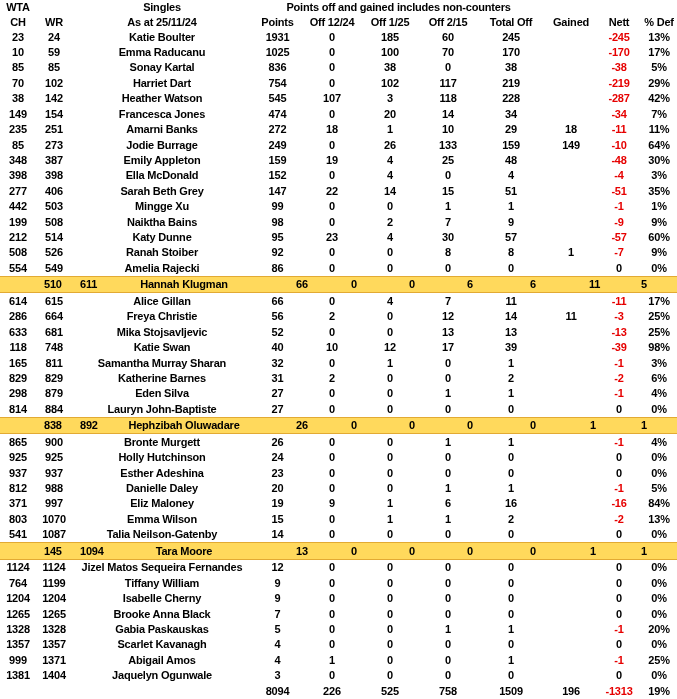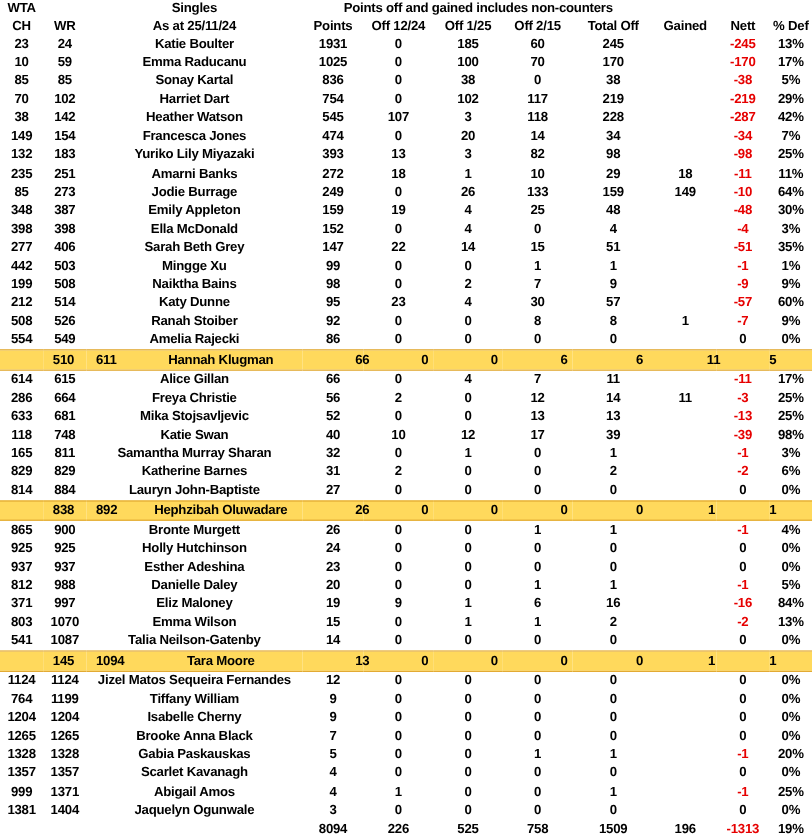--- a/index.html
+++ b/index.html
@@ -155,33 +155,20 @@
         <td>474</td>
         <td>0</td>
         <td>20</td>
         <td>14</td>
         <td>34</td>
         <td></td>
         <td class="neg">-34</td>
         <td>7%</td>
       </tr>
       <tr>
-        <td>132</td>
-        <td>183</td>
-        <td>Yuriko Lily Miyazaki</td>
-        <td>393</td>
-        <td>13</td>
-        <td>3</td>
-        <td>82</td>
-        <td>98</td>
-        <td></td>
-        <td class="neg">-98</td>
-        <td>25%</td>
-      </tr>
-      <tr>
         <td>235</td>
         <td>251</td>
         <td>Amarni Banks</td>
         <td>272</td>
         <td>18</td>
         <td>1</td>
         <td>10</td>
         <td>29</td>
         <td>18</td>
         <td class="neg">-11</td>
@@ -389,20 +376,33 @@
         <td>31</td>
         <td>2</td>
         <td>0</td>
         <td>0</td>
         <td>2</td>
         <td></td>
         <td class="neg">-2</td>
         <td>6%</td>
       </tr>
       <tr>
+        <td>298</td>
+        <td>879</td>
+        <td>Eden Silva</td>
+        <td>27</td>
+        <td>0</td>
+        <td>0</td>
+        <td>1</td>
+        <td>1</td>
+        <td></td>
+        <td class="neg">-1</td>
+        <td>4%</td>
+      </tr>
+      <tr>
         <td>814</td>
         <td>884</td>
         <td>Lauryn John-Baptiste</td>
         <td>27</td>
         <td>0</td>
         <td>0</td>
         <td>0</td>
         <td>0</td>
         <td></td>
         <td>0</td>

